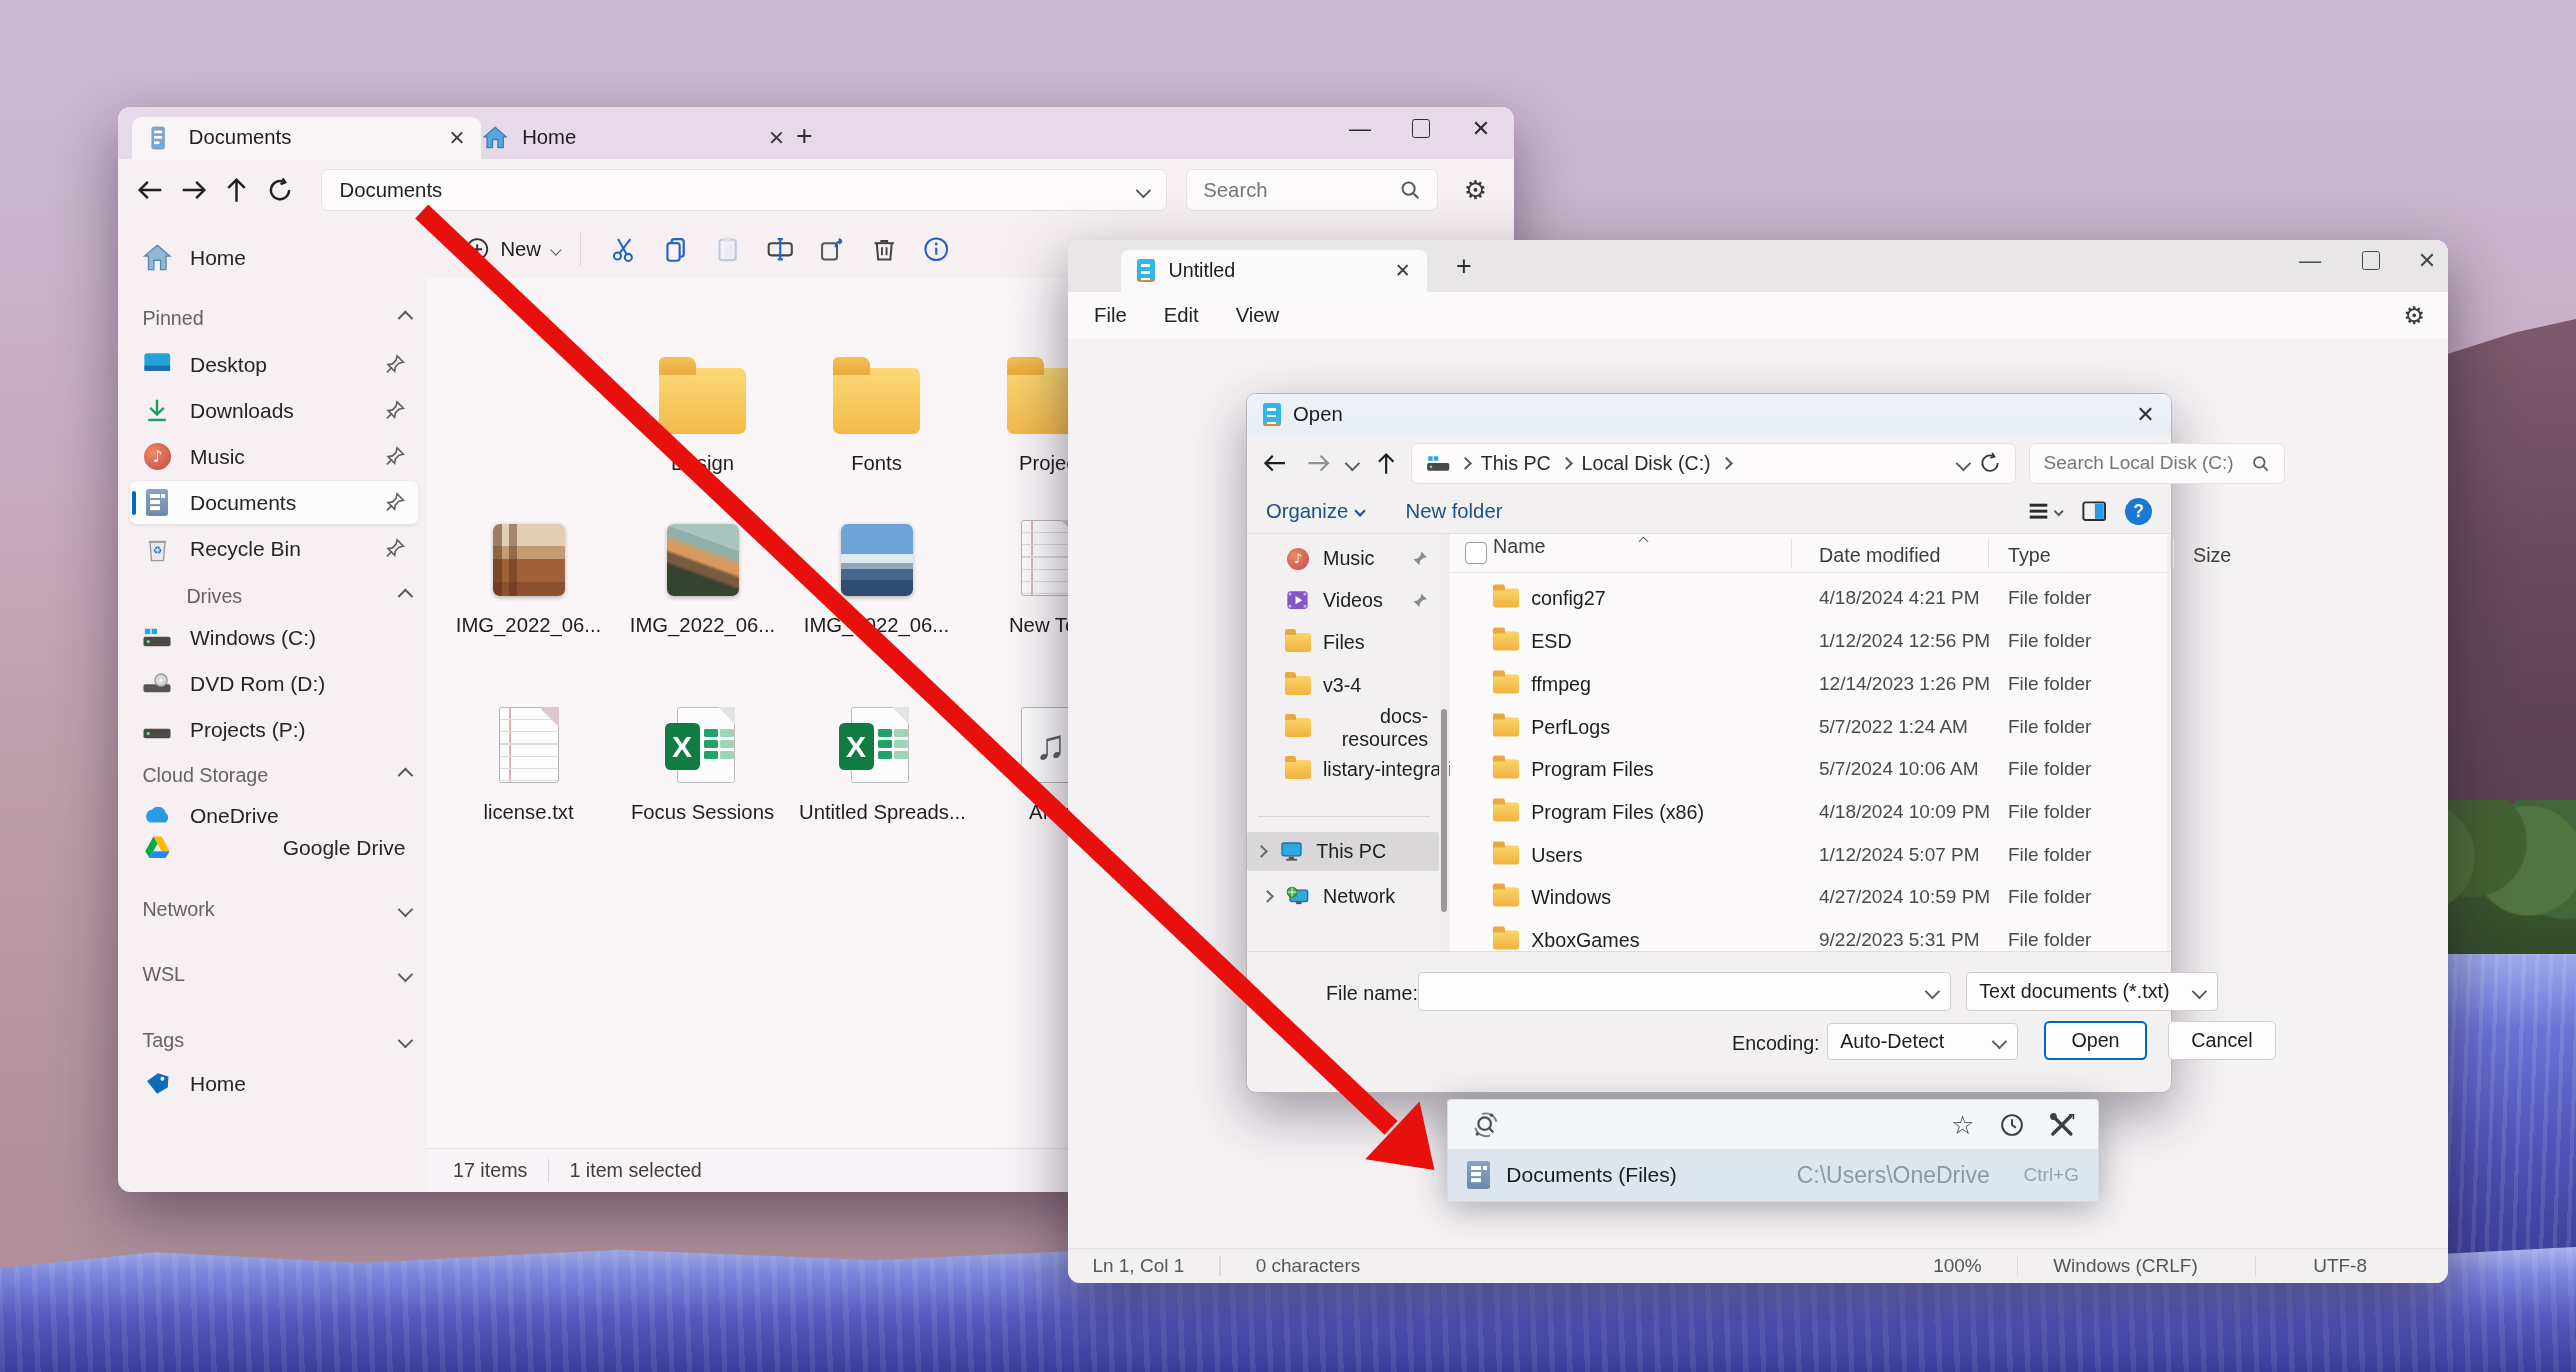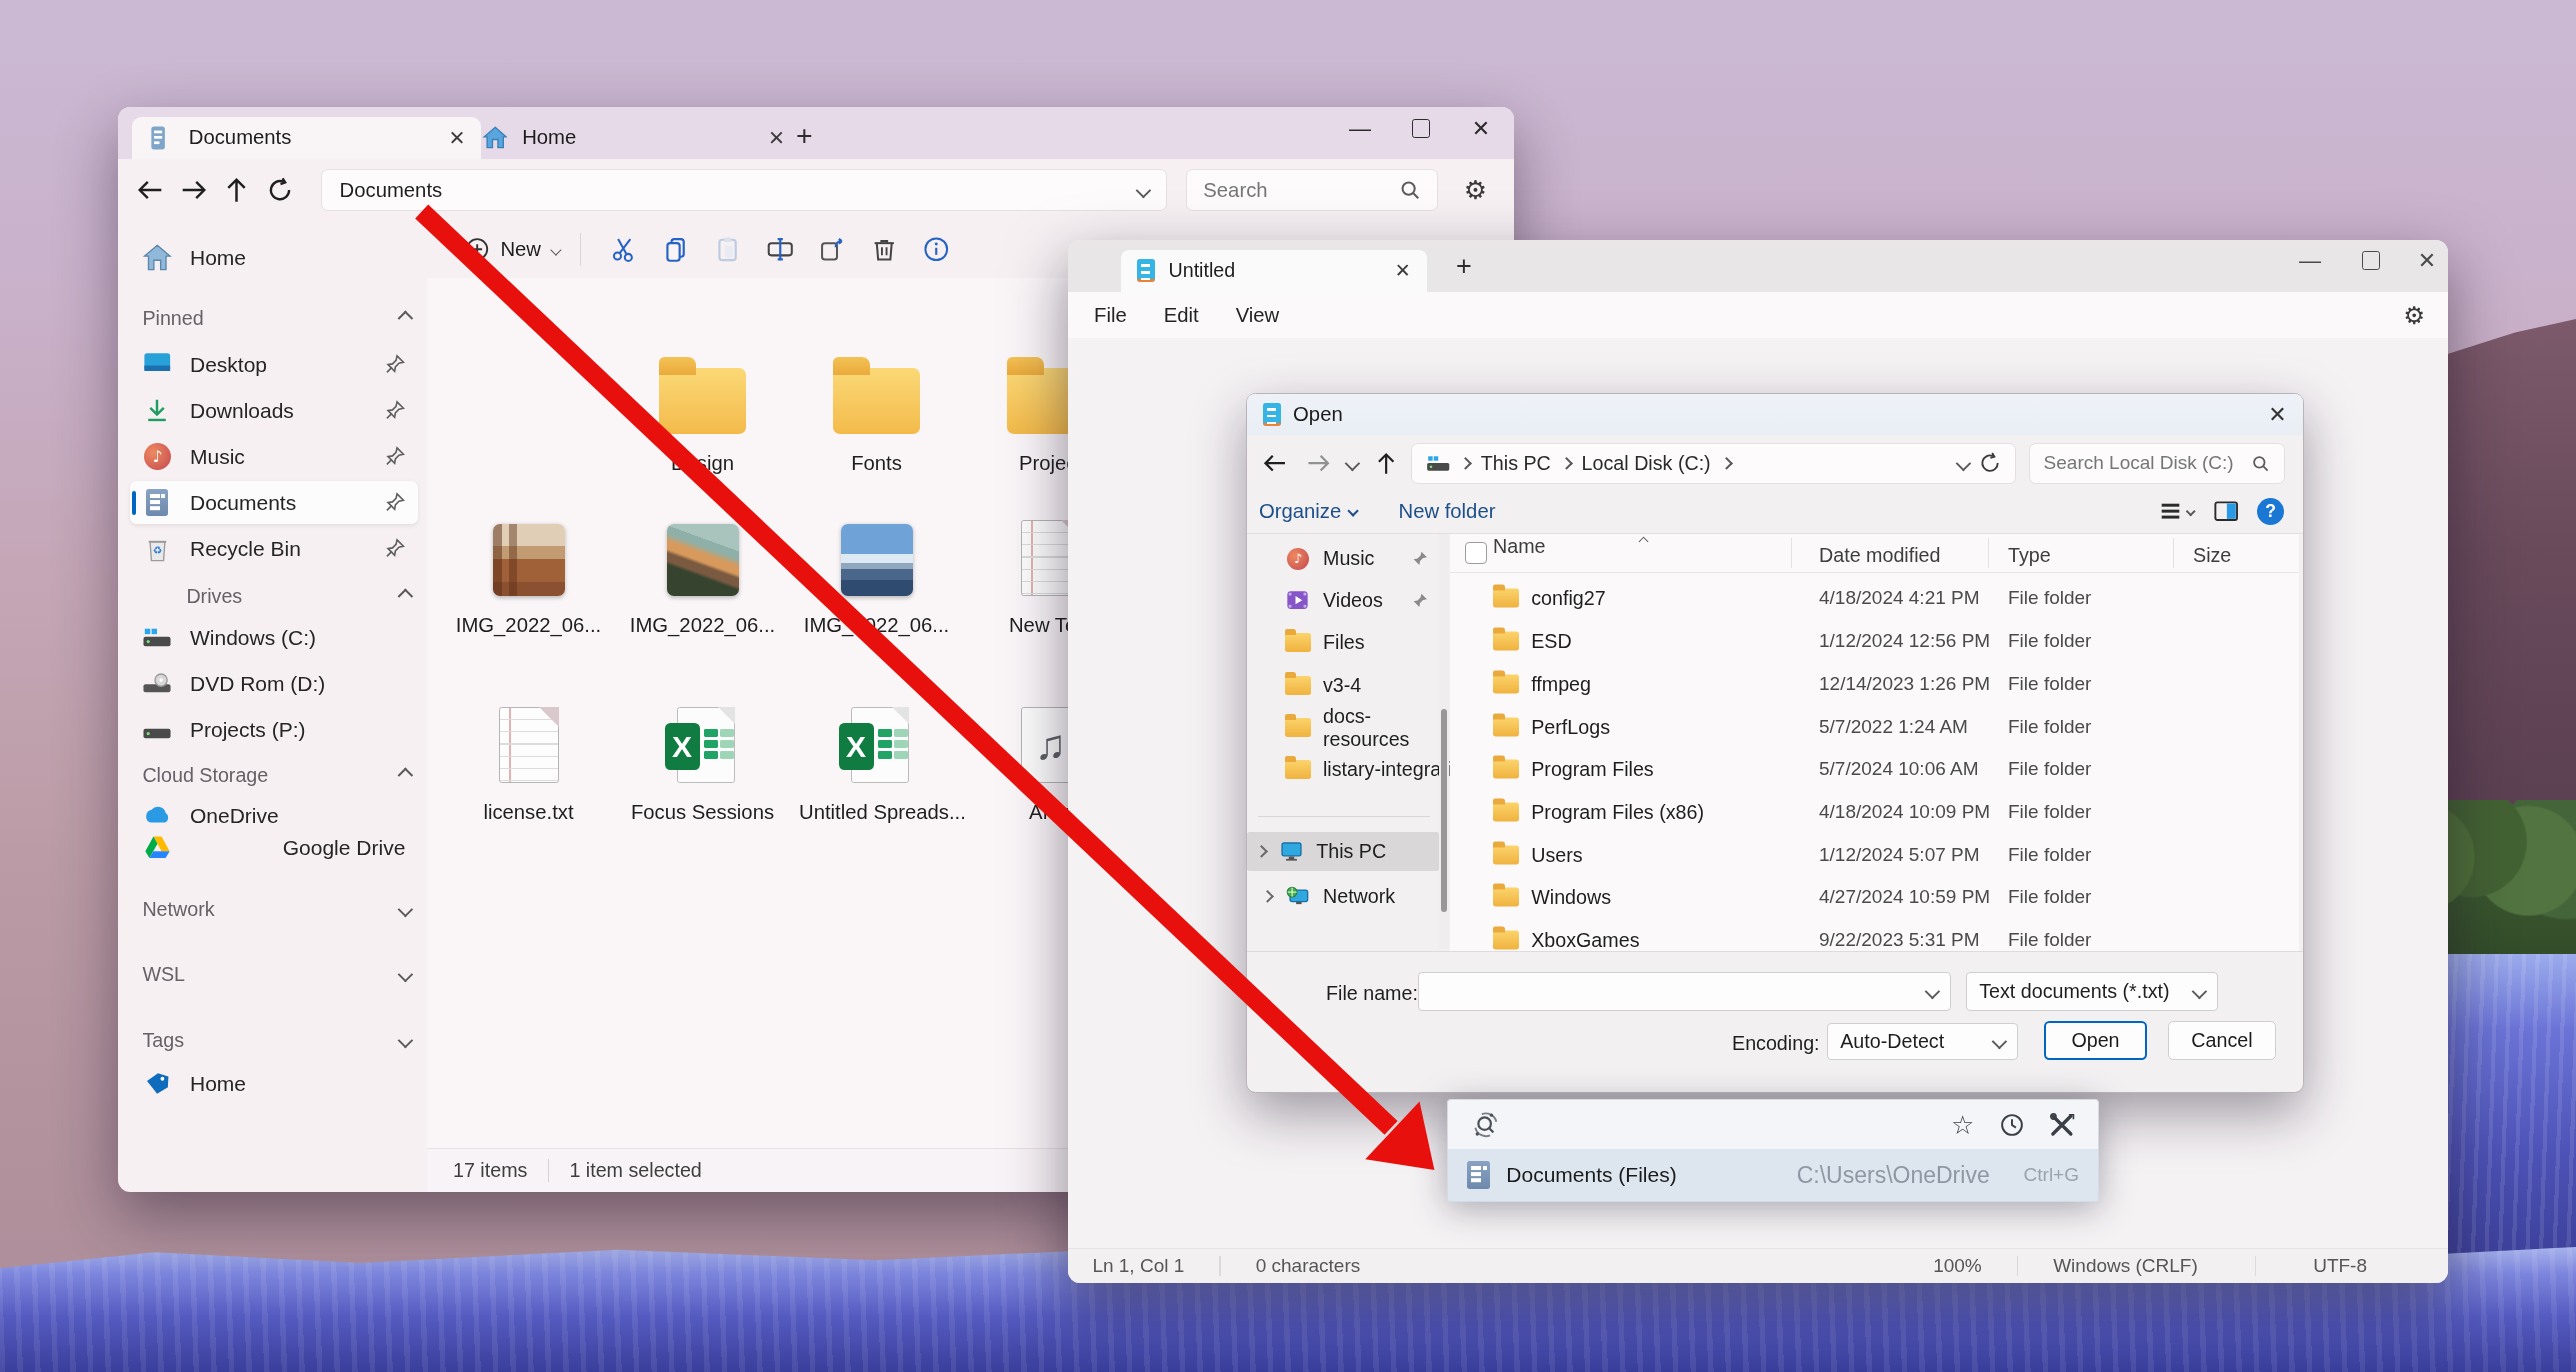--- a/index.html
+++ b/index.html
@@ -103,22 +103,22 @@
   .np-menubar{left:0;top:52px;right:0;height:46px;background:#fbf9fa;border-bottom:1.4px solid #e8e5e7;display:flex;align-items:center;gap:37px;padding-left:26px;font-size:20.3px;color:#242424;}
   .np-body{left:0;top:98px;right:0;bottom:34px;background:#f5f2f4;}
   .np-status{left:0;right:0;bottom:0;height:34px;background:#f3f0f2;border-top:1.4px solid #e6e3e5;border-radius:0 0 12.2px 12.2px;
      display:flex;align-items:center;font-size:19px;color:#565656;gap:16px;}
   .np-status .sep{width:1.4px;height:20.3px;background:#dcd9db;margin:0 19px;}
   
   .np-ico{width:23px;height:30px;background:linear-gradient(180deg,#35b5e5 0 86%,#e8833a 86%);border-radius:2.7px;position:relative;}
   .np-ico::before{content:"";position:absolute;left:3.4px;top:4.7px;right:4.7px;height:20.3px;
      background:repeating-linear-gradient(180deg,#fff 0 2.7px,transparent 2.7px 6.8px);}
   
-  .dialog{left:1246px;top:393px;width:1058px;height:700px;background:#f2f0f1;border:1.4px solid #b9b4b7;border-radius:9.5px;
-     box-shadow:0 20.3px 54px rgba(30,20,40,.4);z-index:30;box-sizing:border-box;}
+  .dialog{left:1246px;top:393px;width:926px;height:700px;background:#f2f0f1;border:1.4px solid #b9b4b7;border-radius:9.5px;
+     box-shadow:0 20.3px 54px rgba(30,20,40,.4);z-index:30;box-sizing:border-box;text-align:right;}
   .dlg-title{left:0;top:0;right:0;height:41px;background:linear-gradient(180deg,#eef2f8,#e9eef5);border-radius:8.1px 8.1px 0 0;
      display:flex;align-items:center;gap:12.2px;padding:0 16.3px;font-size:20.3px;color:#1c1c1c;}
   .dlg-title .x{margin-left:auto;font-size:22px;color:#333;}
   .dlg-nav{left:0;top:41px;right:0;height:56px;display:flex;align-items:center;}
   .dlg-crumbbar{position:absolute;left:164px;width:605px;height:41px;}
   .crumb{display:flex;align-items:center;gap:11px;font-size:19.7px;color:#2a2a2a;padding:0 13.6px;width:100%;}
   .dlg-search{position:absolute;left:782px;width:256px;height:41px;padding:0 13.6px;color:#767676;}
   .dlg-toolbar{left:0;top:96px;right:0;height:43px;display:flex;align-items:center;font-size:20.3px;color:#1d4f8b;border-bottom:1.4px solid #e2dfe1;}
   .dlg-side{left:0;top:140px;width:203px;bottom:140px;}
   .ditem{position:absolute;left:6.8px;right:15px;height:39px;display:flex;align-items:center;gap:12.2px;padding:0 6.8px 0 31px;font-size:19.7px;color:#1e1e1e;box-sizing:border-box;}
@@ -629,21 +629,21 @@
     </div>
     <div class="field dlg-search">
       <span class="ph" style="font-size:19px;">Search Local Disk (C:)</span>
       <svg style="margin-left:auto;" width="19" height="19" viewBox="0 0 16 16">
           <circle cx="7" cy="7" r="4.4" fill="none" stroke="#5c5c5c" stroke-width="1.5"></circle>
           <line x1="10.4" y1="10.4" x2="14" y2="14" stroke="#5c5c5c" stroke-width="1.5"></line>
         </svg>
     </div>
   </div>
   <div class="abs dlg-toolbar">
-    <span style="margin-left:12px;display:flex;align-items:center;gap:8.1px;">
+    <span style="margin-left:19px;display:flex;align-items:center;gap:8.1px;">
       <span>Organize</span>
       <span class="chev down" style="width:6.1px;height:6.1px;border-color:#1d4f8b;"></span>
     </span>
     <span style="margin-left:41px;">
       <span>New folder</span>
     </span>
     <div style="margin-left:auto;display:flex;align-items:center;gap:19px;margin-right:19px;">
       <span style="display:flex;align-items:center;gap:5.4px;">
         <svg width="23" height="20.3" viewBox="0 0 17 15">
             <rect x="2" y="2" width="13" height="2.2" fill="#2b2b2b"></rect>

